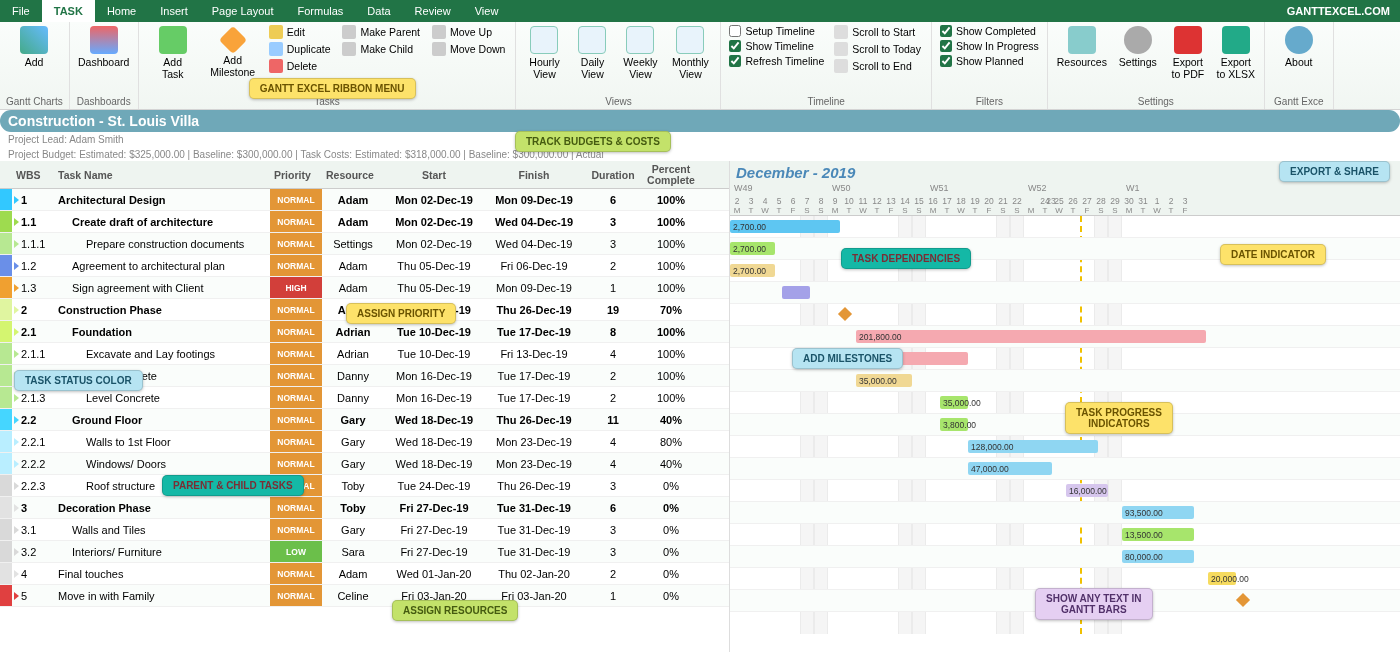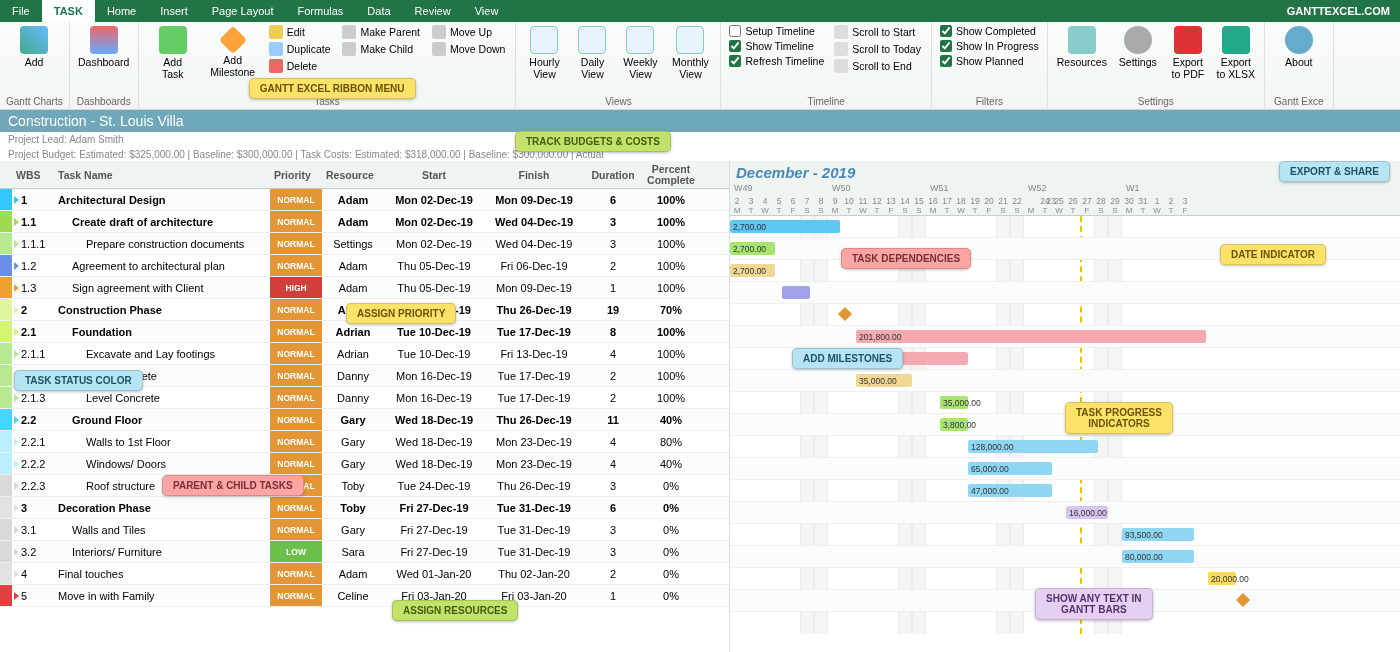--- a/index.html
+++ b/index.html
@@ -19,21 +19,21 @@
 .big-btn { display:flex; flex-direction:column; align-items:center; justify-content:flex-start; width:56px; cursor:pointer; padding-top:2px; }
 .big-btn .ico { width:28px; height:28px; border-radius:4px; margin-bottom:2px; }
 .big-btn span { text-align:center; font-size:10.5px; line-height:12px; white-space:pre-line; }
 .small-col { display:flex; flex-direction:column; gap:1px; }
 .small-btn { display:flex; align-items:center; gap:4px; cursor:pointer; padding:1px 4px; font-size:10.5px; white-space:nowrap; }
 .small-btn .si { width:14px; height:14px; display:inline-block; border-radius:2px; }
 .chk { display:flex; align-items:center; gap:4px; font-size:10.5px; padding:1px 2px; cursor:pointer; white-space:nowrap; }
 .chk input { width:12px; height:12px; accent-color:#217446; }
 
 
-.title-bar { background:#6fa8b8; color:#fff; height:22px; display:flex; align-items:center; padding:0 8px; font-size:14px; font-weight:400; }
+.title-bar { background:#6fa8b8; color:#fff; height:22px; display:flex; align-items:center; padding:0 8px; font-size:14px; font-weight:700;border-radius:11px; }
 .info-row { height:15px; font-size:10px; color:#888; padding:0 8px; display:flex; align-items:center; }
 
 
 .main { display:flex; height:505px; }
 .left-pane { width:730px; flex-shrink:0; background:#fff; border-right:1px solid #ddd; }
 .right-pane { flex:1; background:#fff; position:relative; overflow:hidden; }
 
 
 .tbl-head { display:flex; height:28px; background:#eef4f0; border-bottom:1px solid #ccc; align-items:center; font-size:10.5px; color:#555; font-weight:600; }
 .tbl-head div { padding:0 4px; }
@@ -71,21 +71,21 @@
 .bar { position:absolute; height:13px; top:4px; border-radius:2px; font-size:8.5px; color:#333; display:flex; align-items:center; padding-left:3px; overflow:visible; white-space:nowrap; }
 .weekend { position:absolute; top:0; bottom:0; background:rgba(230,230,230,0.4); border-left:1px solid rgba(0,0,0,0.04);border-right:1px solid rgba(0,0,0,0.04);}
 .vline { position:absolute; top:0; bottom:0; width:0; border-left:2px dashed #f0c000; }
 .milestone-d{position:absolute;width:10px;height:10px;background:#e39636;transform:rotate(45deg);}
 
 
 .callout { position:absolute; font-size:10px; font-weight:700; padding:4px 10px; border-radius:5px; box-shadow:0 1px 3px rgba(0,0,0,0.25); border:1px solid rgba(0,0,0,0.15); z-index:20; white-space:nowrap; }
 .c-green{background:#c3e26a;color:#455b10}
 .c-yellow{background:#fde26a;color:#6a5300}
 .c-blue{background:#b6e4f2;color:#1a5368}
-.c-pink{background:#fca5a5;color:#7a2e35}
+.c-pink{background:#14b8a6;color:#7a2e35}
 .c-vio{background:#e5cff2;color:#52316a}
 
 </style>
 </head>
 <body>
 
 <div class="ribbon-tabs">
   <div class="tab">File</div>
   <div class="tab active">TASK</div>
   <div class="tab">Home</div>
@@ -630,30 +630,30 @@
         <div class="grow">
           <div class="bar" style="left: 210px; width: 28px; background: rgb(167, 229, 108);">35,000.00</div>
         </div>
         <div class="grow">
           <div class="bar" style="left: 210px; width: 28px; background: rgb(167, 229, 108);">3,800.00</div>
         </div>
         <div class="grow">
           <div class="bar" style="left: 238px; width: 130px; background: rgb(143, 214, 242);">128,000.00</div>
         </div>
         <div class="grow">
-          <div class="bar" style="left: 238px; width: 84px; background: rgb(143, 214, 242);">65,000.00</div>
-        </div>
-        <div class="grow">
           <div class="bar" style="left: 238px; width: 84px; background: rgb(143, 214, 242);">47,000.00</div>
         </div>
         <div class="grow">
           <div class="bar" style="left: 336px; width: 42px; background: rgb(214, 198, 237);">16,000.00</div>
         </div>
         <div class="grow">
           <div class="bar" style="left: 392px; width: 72px; background: rgb(143, 214, 242);">93,500.00</div>
+        </div>
+        <div class="grow">
+          <div class="bar" style="left: 392px; width: 72px; background: rgb(167, 229, 108);">13,500.00</div>
         </div>
         <div class="grow">
           <div class="bar" style="left: 392px; width: 72px; background: rgb(143, 214, 242);">80,000.00</div>
         </div>
         <div class="grow">
           <div class="bar" style="left: 478px; width: 28px; background: rgb(246, 219, 95);">20,000.00</div>
         </div>
         <div class="grow">
           <div class="milestone-d" style="left: 508px; top: 5px;"></div>
         </div>

